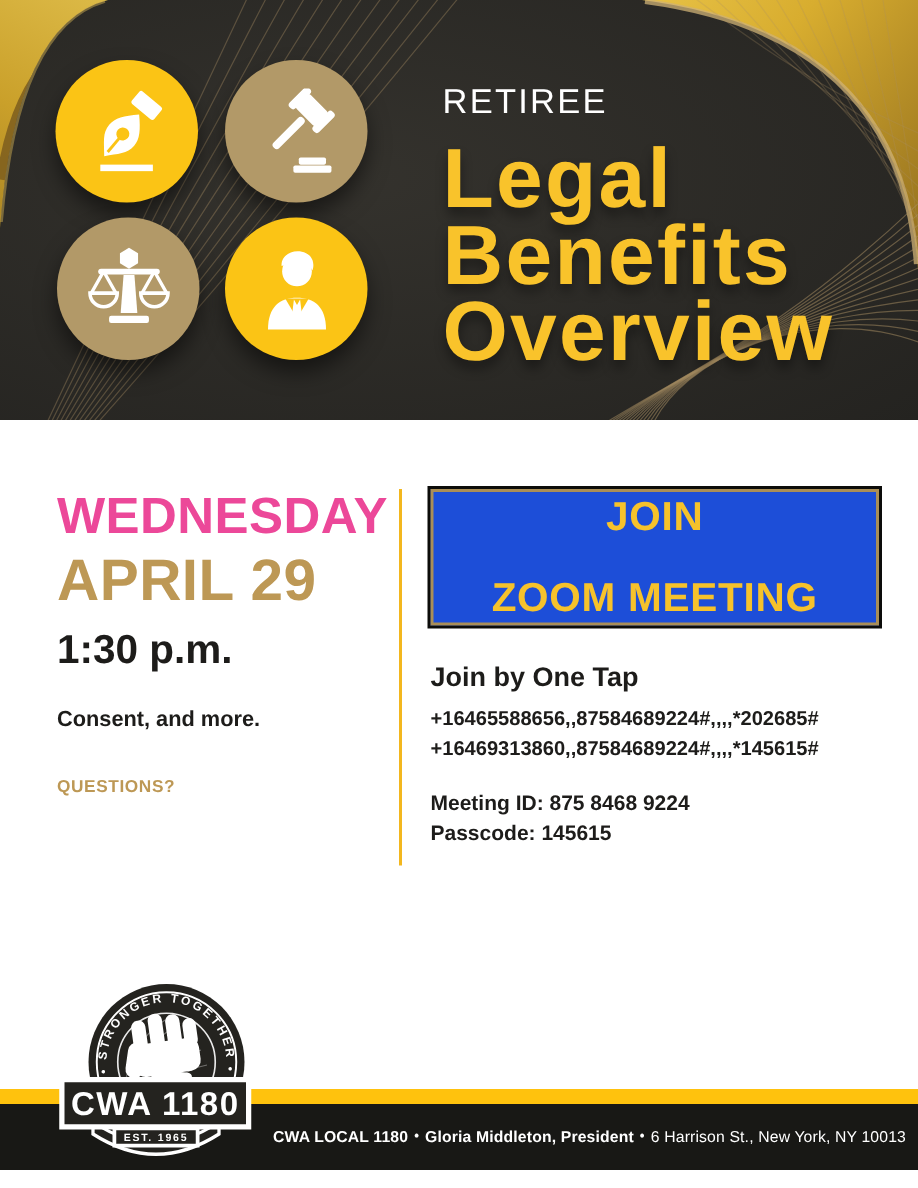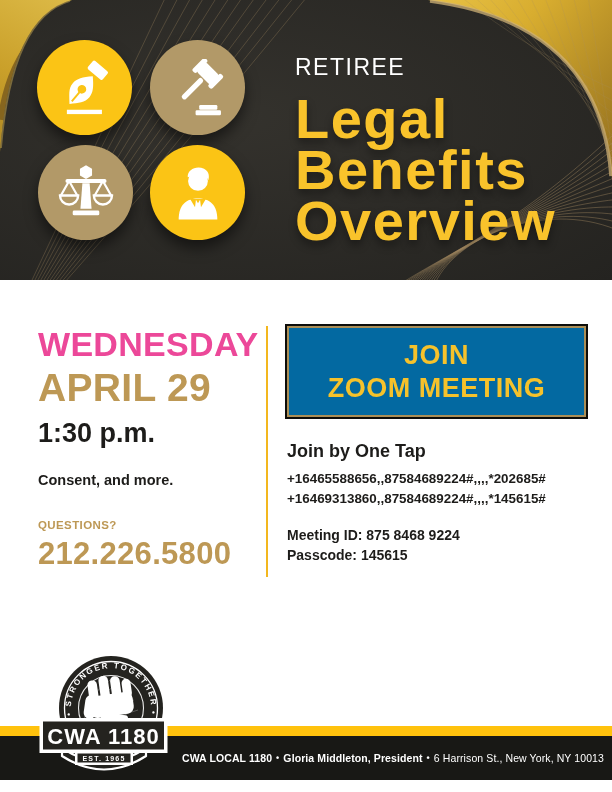--- a/index.html
+++ b/index.html
@@ -30,23 +30,23 @@
   .date{font-size:39px;font-weight:800;color:#bd9855;letter-spacing:.3px;margin-top:2px;}
   .time{font-size:27px;font-weight:800;color:#1d1c1a;margin-top:8px;}
   .desc{font-size:14.5px;font-weight:700;color:#1d1c1a;line-height:21px;margin-top:21px;}
   .q-block{margin-top:26px;}
   .q-line{font-size:11.5px;font-weight:800;color:#bd9855;line-height:16px;letter-spacing:.4px;}
   .phone-big{font-size:31px;font-weight:800;color:#bd9855;margin-top:3px;letter-spacing:.3px;}
 
   .divider{position:absolute;left:266px;top:326px;width:2px;height:251px;background:#f3b71e;}
 
   .right-col{position:absolute;left:287px;top:326px;width:300px;}
-  .zoom-btn{box-sizing:border-box;width:299px;height:91px;background:#0369a1;
+  .zoom-btn{box-sizing:border-box;width:299px;height:91px;background:#1d4ed8;
             border:2px solid #aa8e57;outline:2px solid #0c0c0a;
-            display:flex;flex-direction:column;align-items:center;justify-content:center;
+            display:flex;flex-direction:column;align-items:center;justify-content:space-between;
             cursor:pointer;}
   .zoom-btn span{color:#f6c22b;font-size:27px;line-height:33px;font-weight:800;letter-spacing:.5px;}
   .one-tap{margin-top:24px;}
   .one-tap-h{font-size:18px;font-weight:800;color:#1d1c1a;}
   .tap-num{font-size:13.4px;font-weight:700;color:#1d1c1a;line-height:19.5px;}
   .one-tap-nums{margin-top:7px;}
   .meeting{margin-top:17px;}
   .meet-line{font-size:14px;font-weight:600;color:#1d1c1a;line-height:20px;}
 
   
@@ -189,21 +189,20 @@
 
   <div class="left-col">
     <div class="day">WEDNESDAY</div>
     <div class="date">APRIL 29</div>
     <div class="time">1:30 p.m.</div>
     <div class="desc">
       <div>Consent, and more.</div>
     </div>
     <div class="q-block">
       <div class="q-line">QUESTIONS?</div>
-      <div class="phone-big">212.226.5800</div>
     </div>
   </div>
 
   <div class="divider"></div>
 
   <div class="right-col">
     <div class="zoom-btn">
       <span>JOIN</span>
       <span>ZOOM MEETING</span>
     </div>

